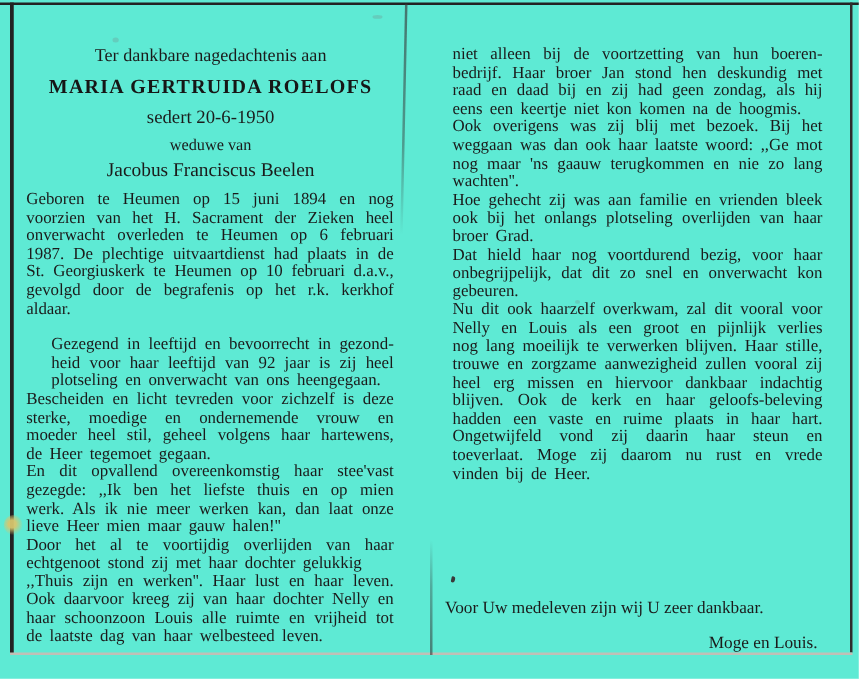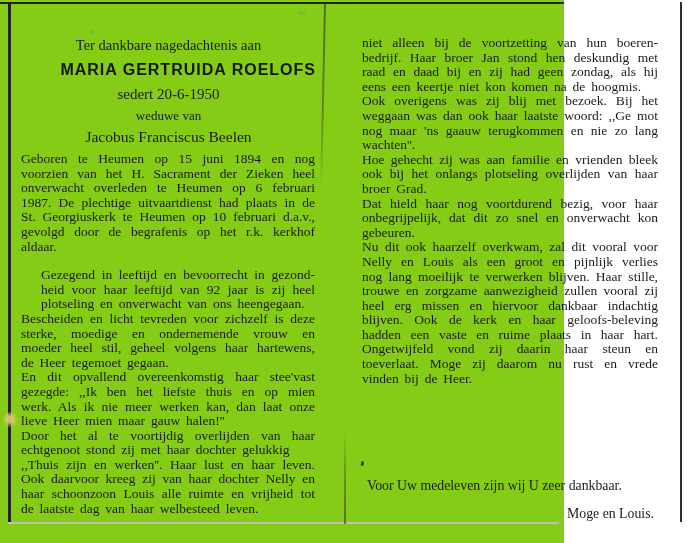--- a/index.html
+++ b/index.html
@@ -7,23 +7,23 @@
     padding: 0;
     width: 687px;
     height: 543px;
     overflow: hidden;
     background: #ffffff;
     font-family: "Liberation Serif", "DejaVu Serif", serif;
   }
   .scan {
     position: absolute;
     inset: 0;
-    width: 564px;
+    width: 687px;
     height: 543px;
-    background: #84cc16;
+    background: #5eead4;
     color: #1b1b1b;
   }
   
   .edge-top {
     position: absolute; left: 0; right: 0; top: 2px; height: 2px;
     background: #232323;
   }
   .edge-left {
     position: absolute; left: 8px; top: 2px; width: 3px; height: 521px;
     background: #232323;
@@ -45,42 +45,42 @@
     position: absolute; left: 344px; top: 432px; width: 2px; height: 92px;
     background: linear-gradient(to top, rgba(55,55,55,0.6), rgba(55,55,55,0.35) 60%, rgba(55,55,55,0));
   }
   
   .header {
     position: absolute; left: 21px; top: 36px; width: 295px;
     text-align: center;
   }
   .dedication  { font-size: 14.5px; line-height: 18px; margin-bottom: 6px; }
   .deceased-name {
-    font-family: Liberation Sans, sans-serif;
+    font-family: Liberation Serif, serif;
     font-weight: 700; font-size: 16px; line-height: 19px;
-    letter-spacing: 1px; margin-bottom: 6px; color: #161616; text-align: right;
+    letter-spacing: 1px; margin-bottom: 6px; color: #161616;
   }
   .sedert { font-size: 15px; line-height: 18px; margin-bottom: 4px; }
   .widow  { font-size: 13px; line-height: 18px; margin-bottom: 2px; }
   .husband { font-size: 15.5px; line-height: 19px; }
   
   .col {
     position: absolute;
     font-size: 13.5px;
     line-height: 14.6px;
     text-align: justify;
     word-spacing: 2.5px;
     color: #1b1b1b;
   }
   .col p { margin: 0; }
   .col-left  { left: 21px;  top: 152px; width: 294px; }
   .col-right { left: 362px; top: 36px;  width: 296px; }
   .col-left p.gap-before { margin-top: 14px; margin-left: 20px; }
   .thanks {
-    position: absolute; left: 367px; top: 478px; width: 292px;
+    position: absolute; left: 356px; top: 478px; width: 292px;
     font-size: 13.8px; line-height: 16px;
   }
   .signature {
     position: absolute; left: 362px; top: 506px; width: 296px;
     text-align: right; padding-right: 4px; box-sizing: border-box;
     font-size: 13.8px; line-height: 16px;
   }
   
   .stain {
     position: absolute; left: 3px; top: 412px; width: 15px; height: 16px;

